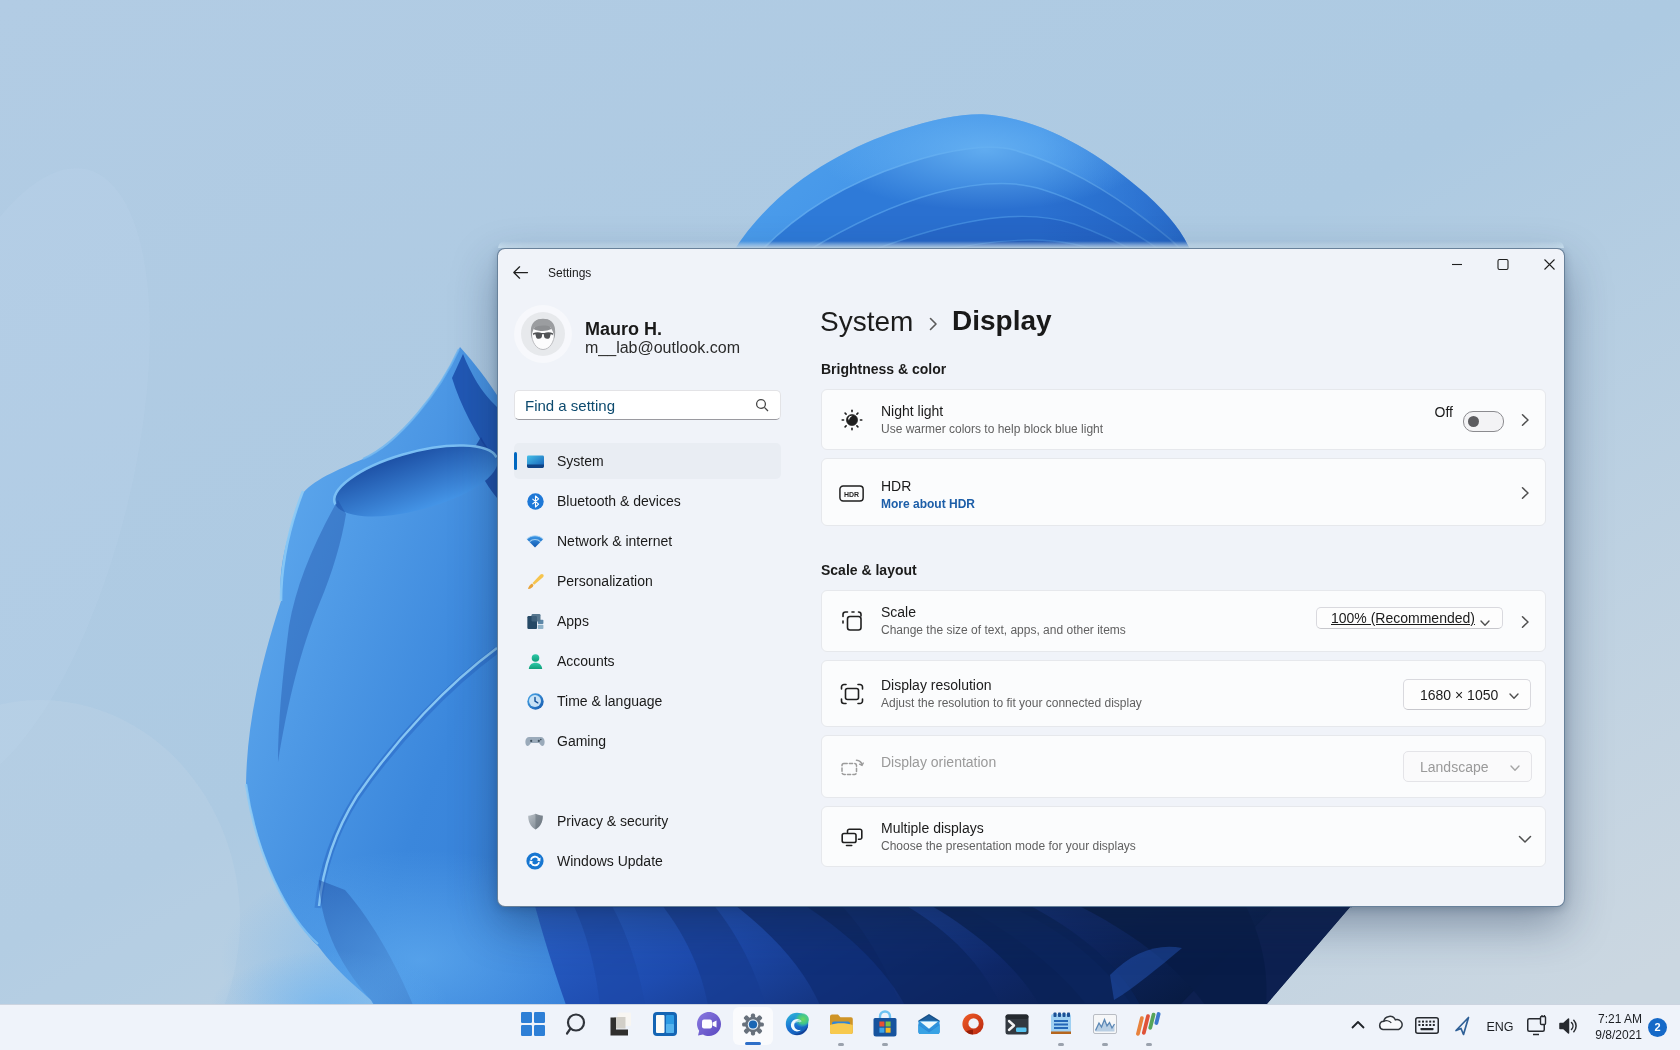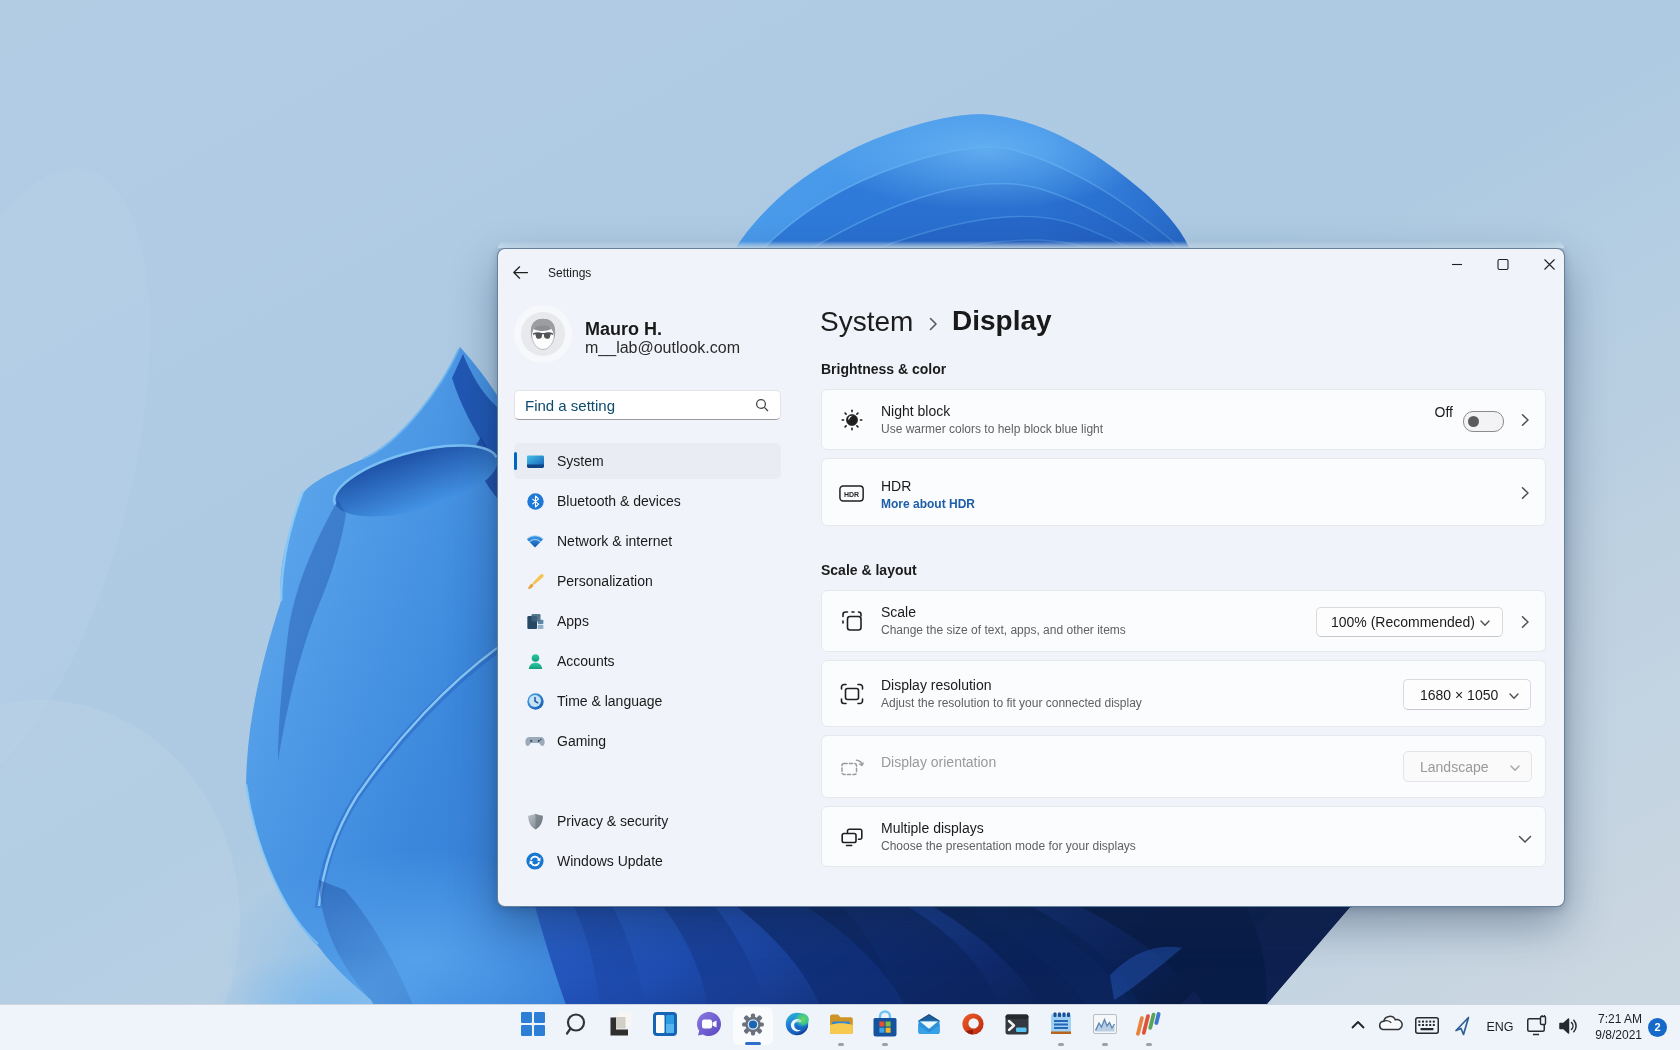--- a/index.html
+++ b/index.html
@@ -336,21 +336,21 @@
           <path d="M21.4 13 L22.8 13"></path>
         <path d="M6.1 6.1 L7.1 7.1"></path>
           <path d="M18.9 6.1 L17.9 7.1"></path>
           <path d="M6.1 19.9 L7.1 18.9"></path>
           <path d="M18.9 19.9 L17.9 18.9"></path>
       </g>
       <circle cx="13" cy="13" r="5.6" fill="#1f1f1f"></circle>
       <path d="M9.1 11.2 A4.3 4.3 0 0 1 13.6 8.8 C11.8 9.6 10.4 11.2 9.9 13.4 Z" fill="#fdfdfd"></path>
       <circle cx="13" cy="13" r="5.6" fill="none" stroke="#1f1f1f" stroke-width="0.6"></circle>
     </svg>
-    <div class="cardtitle" style="top:13px;">Night block</div>
+    <div class="cardtitle" style="top:13px;">Night light</div>
     <div class="carddesc" style="top:32px;">Use warmer colors to help block blue light</div>
     <div class="abs" style="left:595px; top:14px; width:36px; text-align:right; font-size:14px; color:#1b1b1b;">Off</div>
     <div class="abs" style="left:641px; top:21px; width:41px; height:21px; border-radius:10px; background:#f3f3f5; border:1px solid #8b8b8f;">
       <div class="abs" style="left:4px; top:4px; width:11px; height:11px; border-radius:50%; background:#5c5c5f;"></div>
     </div>
     <svg class="chev" style="left:696px; top:23px;" width="14" height="14" viewBox="0 0 14 14" fill="none" stroke="#4f4f4f" stroke-width="1.5" stroke-linecap="round" stroke-linejoin="round">
         <path d="M4.5 1.8 L10 7 L4.5 12.2"></path>
       </svg>
   </div>
 
@@ -371,21 +371,21 @@
   <div class="card" style="top:590px; height:62px;">
     <svg class="cicon" style="top:17px;" width="26" height="26" viewBox="0 0 26 26" fill="none" stroke="#1f1f1f" stroke-width="1.6" stroke-linecap="round">
       <path d="M4 8.5 L4 6.5 A2.5 2.5 0 0 1 6.5 4 L8.5 4"></path>
       <path d="M13 4 L15 4"></path>
       <path d="M4 13 L4 15"></path>
       <path d="M19.5 4 A2.5 2.5 0 0 1 22 6.5 L22 8"></path>
       <rect x="8.5" y="8.5" width="13.5" height="13.5" rx="2.5"></rect>
     </svg>
     <div class="cardtitle" style="top:13px;">Scale</div>
     <div class="carddesc" style="top:32px;">Change the size of text, apps, and other items</div>
-    <div class="dd" style="left:494px; top:16px; width:187px; height:30px;">
+    <div class="dd" style="left:494px; top:16px; width:187px; height:22px;text-decoration:underline;">
       <span style="margin-left:14px;">100% (Recommended)</span>
       <svg style="position:absolute; right:11px; top:9px;" width="12" height="12" viewBox="0 0 12 12" fill="none" stroke="#4f4f4f" stroke-width="1.4" stroke-linecap="round" stroke-linejoin="round">
           <path d="M2 4 L6 8.2 L10 4"></path>
         </svg>
     </div>
     <svg class="chev" style="left:696px; top:24px;" width="14" height="14" viewBox="0 0 14 14" fill="none" stroke="#4f4f4f" stroke-width="1.5" stroke-linecap="round" stroke-linejoin="round">
         <path d="M4.5 1.8 L10 7 L4.5 12.2"></path>
       </svg>
   </div>
 

